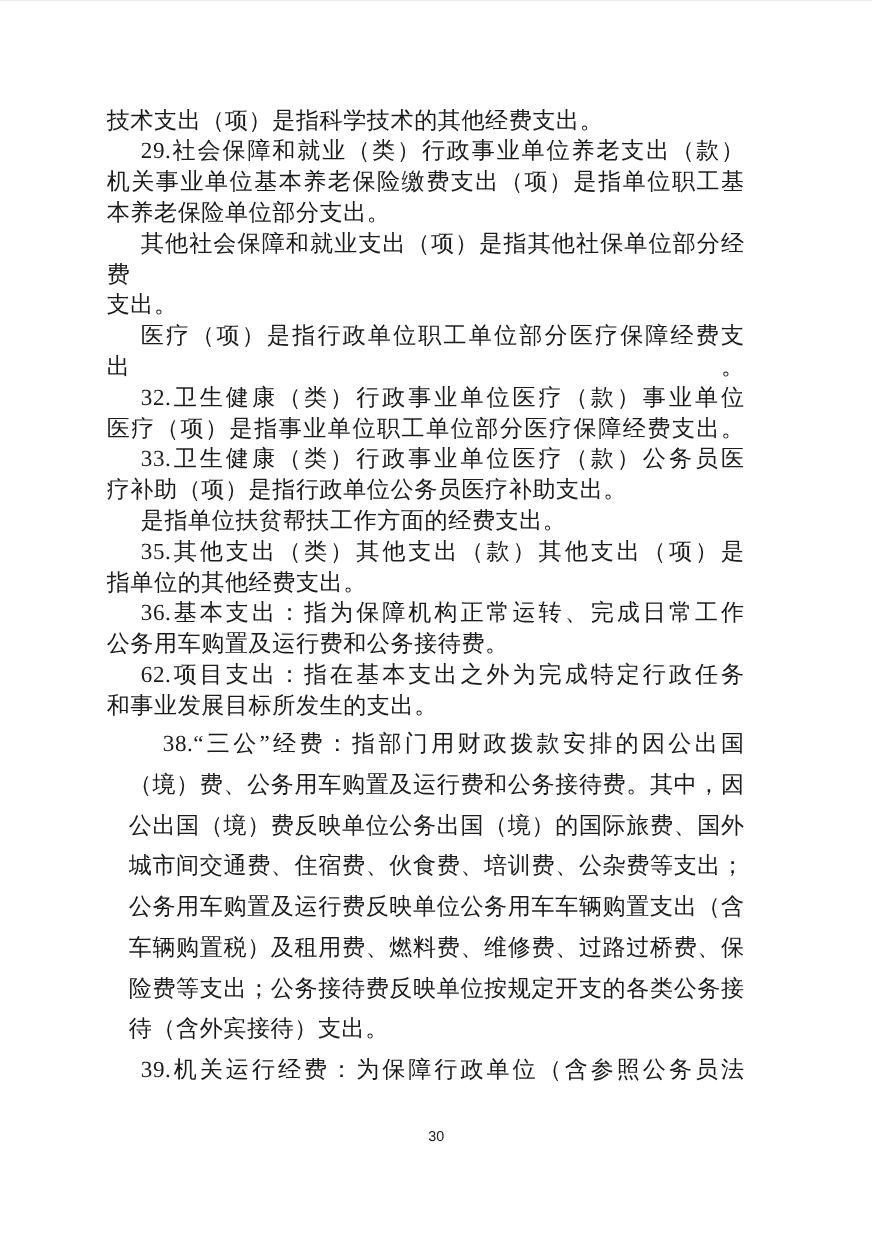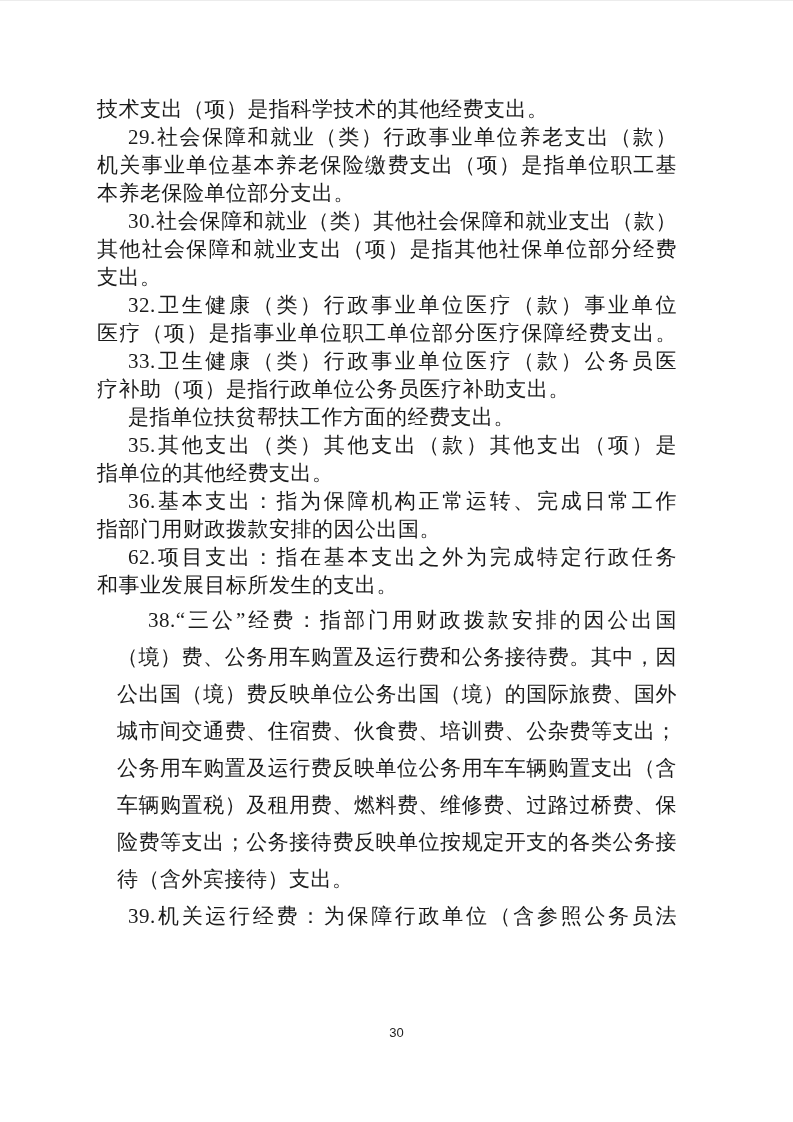--- a/index.html
+++ b/index.html
@@ -57,44 +57,44 @@
   <div class="content">
       <div class="para sec-a">
         <div class="line">技术支出（项）是指科学技术的其他经费支出。</div>
       </div>
       <div class="para sec-a indent">
         <div class="line full">29.社会保障和就业（类）行政事业单位养老支出（款）</div>
         <div class="line full">机关事业单位基本养老保险缴费支出（项）是指单位职工基</div>
         <div class="line">本养老保险单位部分支出。</div>
       </div>
       <div class="para sec-a indent">
-        <div class="line full">30.社会保障和就业（类）其他社会保障和就业支出（款）</div>
         <div class="line full">其他社会保障和就业支出（项）是指其他社保单位部分经费</div>
         <div class="line">支出。</div>
       </div>
       <div class="para sec-a indent">
+        <div class="line full">医疗（项）是指行政单位职工单位部分医疗保障经费支出。</div>
       </div>
       <div class="para sec-a indent">
         <div class="line full">32.卫生健康（类）行政事业单位医疗（款）事业单位</div>
         <div class="line full">医疗（项）是指事业单位职工单位部分医疗保障经费支出。</div>
       </div>
       <div class="para sec-a indent">
         <div class="line full">33.卫生健康（类）行政事业单位医疗（款）公务员医</div>
         <div class="line">疗补助（项）是指行政单位公务员医疗补助支出。</div>
       </div>
       <div class="para sec-a indent">
         <div class="line">是指单位扶贫帮扶工作方面的经费支出。</div>
       </div>
       <div class="para sec-a indent">
         <div class="line full">35.其他支出（类）其他支出（款）其他支出（项）是</div>
         <div class="line">指单位的其他经费支出。</div>
       </div>
       <div class="para sec-a indent">
         <div class="line full">36.基本支出：指为保障机构正常运转、完成日常工作</div>
-        <div class="line">指部门用财政拨款安排的因公出国。</div>
+        <div class="line">公务用车购置及运行费和公务接待费。</div>
       </div>
       <div class="para sec-a indent">
         <div class="line full">62.项目支出：指在基本支出之外为完成特定行政任务</div>
         <div class="line">和事业发展目标所发生的支出。</div>
       </div>
       <div class="para sec-b indent">
         <div class="line full">38.“三公”经费：指部门用财政拨款安排的因公出国</div>
         <div class="line full">（境）费、公务用车购置及运行费和公务接待费。其中，因</div>
         <div class="line full">公出国（境）费反映单位公务出国（境）的国际旅费、国外</div>
         <div class="line full">城市间交通费、住宿费、伙食费、培训费、公杂费等支出；</div>

